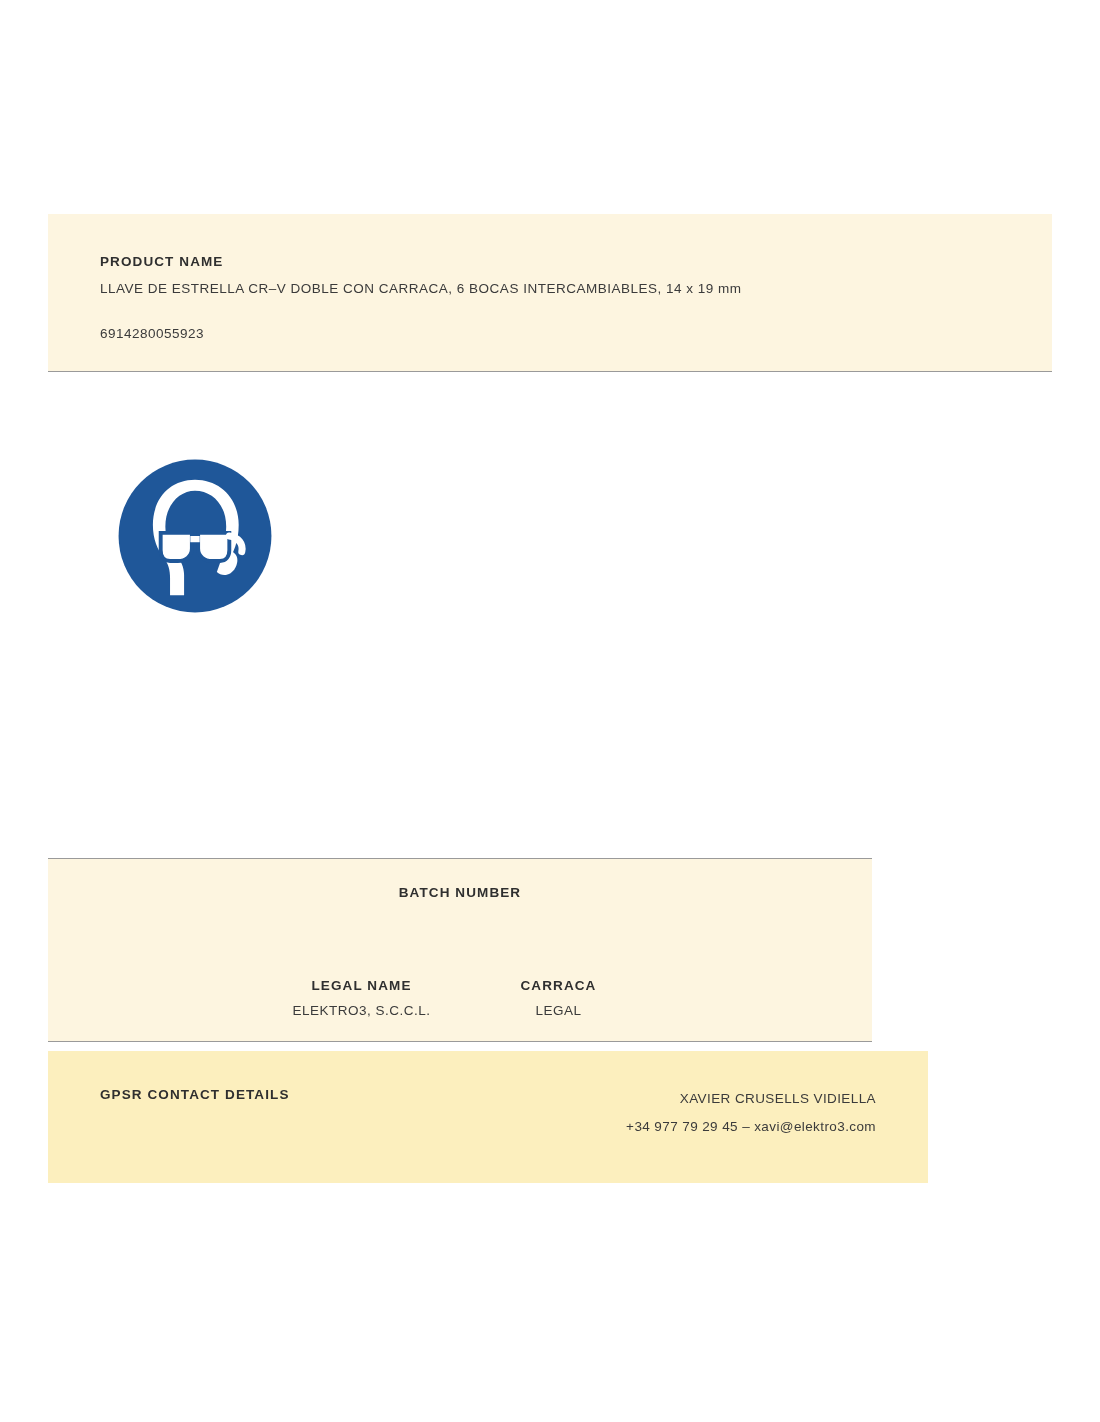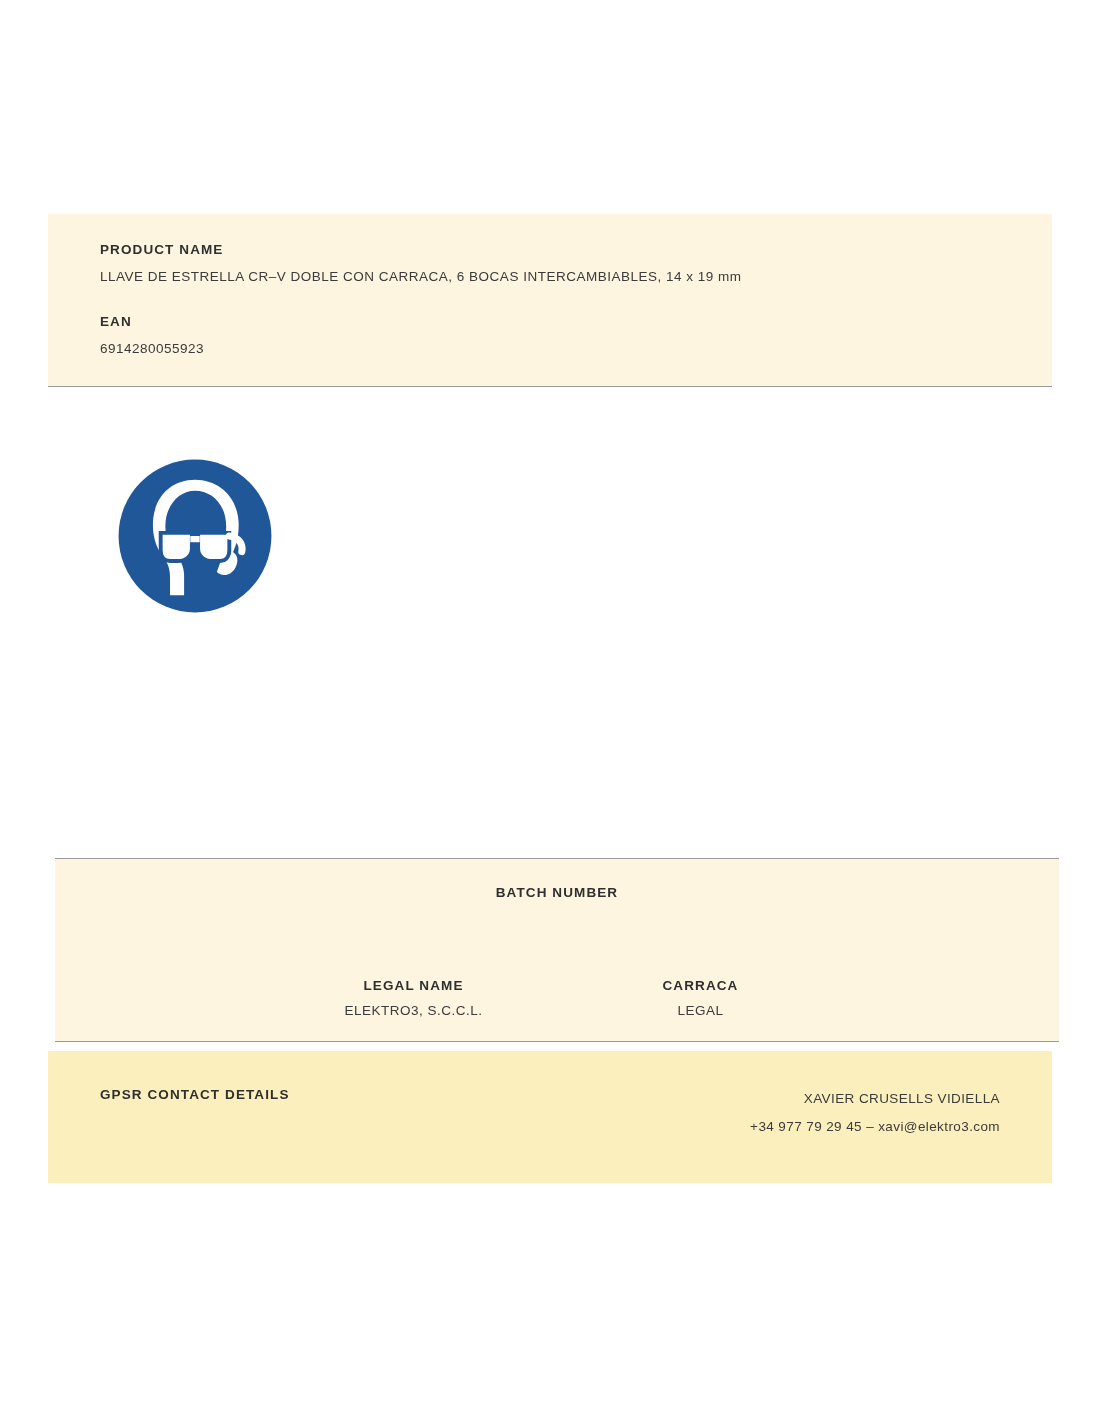--- a/index.html
+++ b/index.html
@@ -26,21 +26,21 @@
 
   
   .product-block {
     position: absolute;
     left: 48px;
     top: 214px;
     width: 1004px;
     background: #fdf5e0;
     border-bottom: 1px solid #9a9a9a;
     box-sizing: border-box;
-    padding: 28px 52px 30px 52px;
+    padding: 40px 52px 30px 52px;
   }
   .field-label {
     font-size: 13.5px;
     font-weight: bold;
     letter-spacing: 1.1px;
     color: #2f2f2f;
     margin: 0 0 12px 0;
   }
   .field-value {
     font-size: 13.5px;
@@ -65,23 +65,23 @@
     position: absolute;
     left: 69px;
     top: 62px;
     width: 156px;
     height: 156px;
   }
 
   
   .table-block {
     position: absolute;
-    left: 55px;
+    left: 48px;
     top: 858px;
-    width: 1004px;
+    width: 824px;
     background: #fdf5e0;
     border-top: 1px solid #9a9a9a;
     border-bottom: 1px solid #9a9a9a;
     box-sizing: border-box;
     padding: 26px 0 22px 0;
   }
   .row {
     display: flex;
     width: 100%;
   }
@@ -105,21 +105,21 @@
     margin-top: 10px;
     min-height: 16px;
   }
   .row-spacer { height: 52px; }
 
   
   .gpsr-block {
     position: absolute;
     left: 48px;
     top: 1051px;
-    width: 1004px;
+    width: 880px;
     background: #fcefbe;
     box-sizing: border-box;
     padding: 34px 52px 42px 52px;
     display: flex;
     justify-content: space-between;
     align-items: flex-start;
   }
   .gpsr-label {
     font-size: 13.5px;
     font-weight: bold;
@@ -137,21 +137,20 @@
 </style>
 </head>
 <body>
 
 <div class="page">
 
   <div class="product-block">
     <div class="field-label">PRODUCT NAME</div>
     <div class="field-value">LLAVE DE ESTRELLA CR–V DOBLE CON CARRACA, 6 BOCAS INTERCAMBIABLES, 14 x 19 mm</div>
     <div class="gap-block"></div>
-    <div class="field-label">EAN</div>
     <div class="field-value">6914280055923</div>
   </div>
 
   <div class="picto-area">
     <svg class="picto" viewBox="0 0 200 200" aria-label="Wear eye protection">
       <circle cx="100" cy="100" r="98" fill="#1f5799"></circle>
 
       <path d="M100 28
                C 68 28 46 52 46 86
                C 46 104 52 118 60 128

